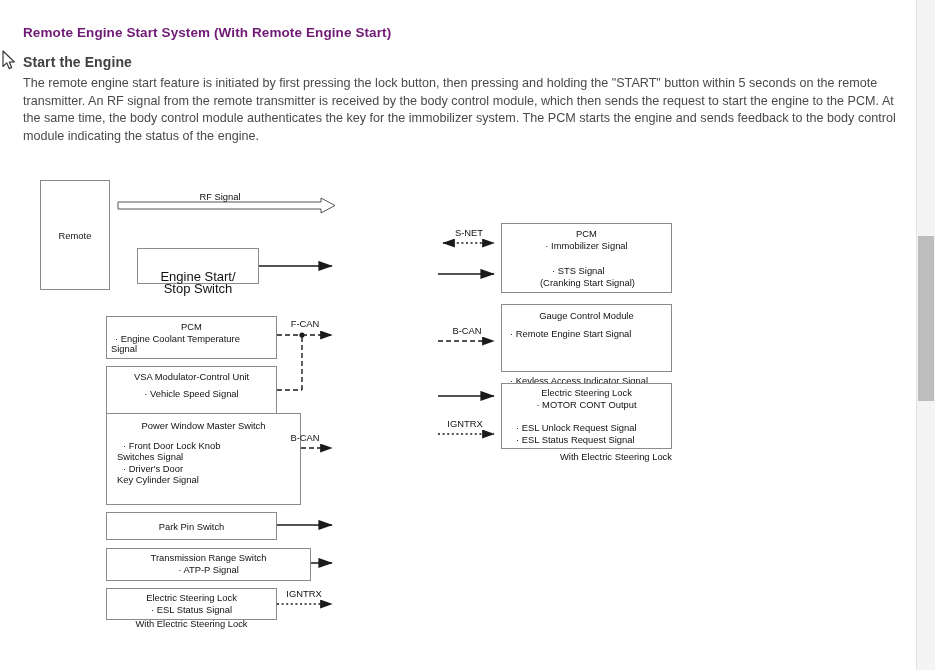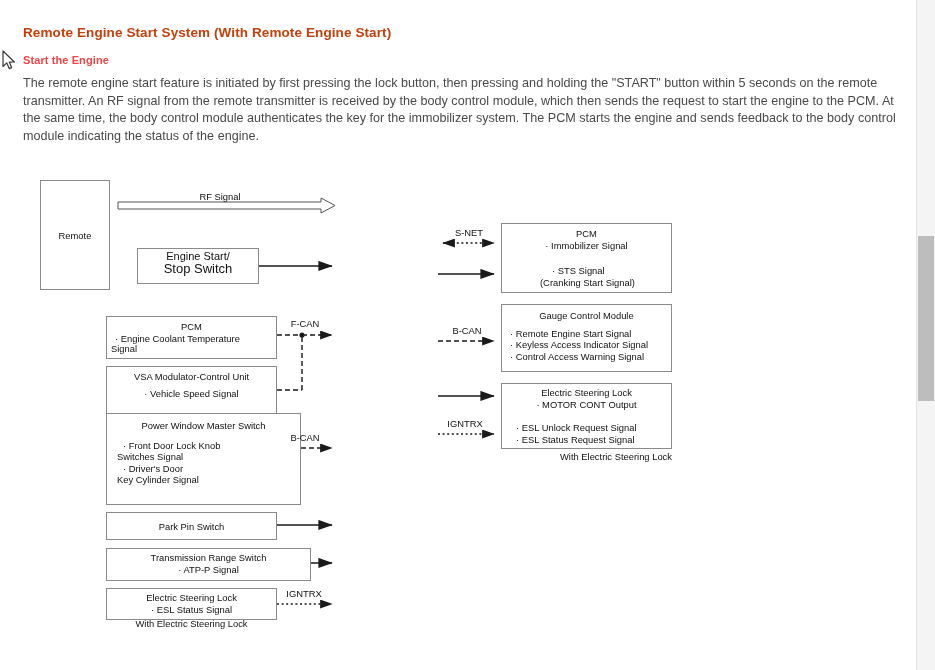--- a/index.html
+++ b/index.html
@@ -7,25 +7,25 @@
     width:935px;height:670px;
     background:#ffffff;
     font-family:"Liberation Sans", sans-serif;
     position:relative;overflow:hidden;
   }
   .page{position:absolute;left:0;top:0;width:917px;height:670px;background:#fff;}
 
   
   .doc-title{
     position:absolute;left:23px;top:25px;
-    font-size:13.5px;font-weight:bold;color:#c2410c;letter-spacing:0.1px;
+    font-size:13.5px;font-weight:bold;color:#701a75;letter-spacing:0.1px;
   }
   .sec-title{
     position:absolute;left:23px;top:54px;
-    font-size:11px;font-weight:bold;color:#ef4444;letter-spacing:0.1px;
+    font-size:14px;font-weight:bold;color:#404040;letter-spacing:0.1px;
   }
   .body-copy{
     position:absolute;left:23px;top:75px;width:886px;
     font-size:12.6px;line-height:17.6px;color:#4a4a4a;text-align:left;
   }
 
   
   .diagram{position:absolute;left:0;top:0;width:917px;height:670px;}
   .dg-box{
     position:absolute;box-sizing:border-box;
@@ -103,21 +103,21 @@
       <line x1="503" y1="261" x2="668" y2="261" stroke="#8b8b8b" stroke-width="1.2" stroke-dasharray="6,4"></line>
       <line x1="503" y1="415" x2="668" y2="415" stroke="#8b8b8b" stroke-width="1.2" stroke-dasharray="6,4"></line>
     </svg>
 
     <div class="dg-box" style="left:40px;top:180px;width:70px;height:110px;">
       <div class="hd" style="position:absolute;left:0;right:0;top:49px;">Remote</div>
     </div>
     <div class="dg-label" style="left:170px;top:191px;width:100px;">RF Signal</div>
 
     <div class="dg-box" style="left:137px;top:248px;width:122px;height:36px;">
-      <div style="font-size:11px;line-height:11.6px;margin-top:2px;">Engine Start/</div>
+      <div style="font-size:13px;line-height:11.6px;margin-top:22px;">Engine Start/</div>
       <div style="font-size:13px;line-height:11.6px;">Stop Switch</div>
     </div>
 
     <div class="dg-box" style="left:106px;top:316px;width:171px;height:43px;">
       <div class="hd" style="margin-top:4px;">PCM</div>
       <div class="bullets" style="padding-left:8px;">· Engine Coolant Temperature</div>
       <div class="bullets" style="padding-left:4px;margin-top:-1px;">Signal</div>
     </div>
 
     <div class="dg-box" style="left:106px;top:366px;width:171px;height:56px;">
@@ -152,21 +152,21 @@
     <div class="dg-box" style="left:501px;top:223px;width:171px;height:70px;">
       <div class="hd" style="margin-top:4px;">PCM</div>
       <div class="hd">· Immobilizer Signal</div>
       <div class="bullets" style="padding-left:50px;margin-top:14px;">· STS Signal</div>
       <div class="bullets" style="padding-left:38px;">(Cranking Start Signal)</div>
     </div>
 
     <div class="dg-box" style="left:501px;top:304px;width:171px;height:68px;">
       <div class="hd" style="margin-top:5px;">Gauge Control Module</div>
       <div class="bullets" style="padding-left:8px;margin-top:6px;">· Remote Engine Start Signal</div>
-      <div class="bullets" style="padding-left:8px;">· Keyless Access Indicator Signal</div>
+      <div class="bullets" style="padding-left:8px;margin-top:36px;">· Keyless Access Indicator Signal</div>
       <div class="bullets" style="padding-left:8px;">· Control Access Warning Signal</div>
     </div>
 
     <div class="dg-box" style="left:501px;top:383px;width:171px;height:66px;">
       <div class="hd" style="margin-top:3px;">Electric Steering Lock</div>
       <div class="hd">· MOTOR CONT Output</div>
       <div class="bullets" style="padding-left:14px;margin-top:12px;">· ESL Unlock Request Signal</div>
       <div class="bullets" style="padding-left:14px;">· ESL Status Request Signal</div>
     </div>
     <div class="dg-label" style="left:501px;top:451px;width:171px;text-align:right;">With Electric Steering Lock</div>

